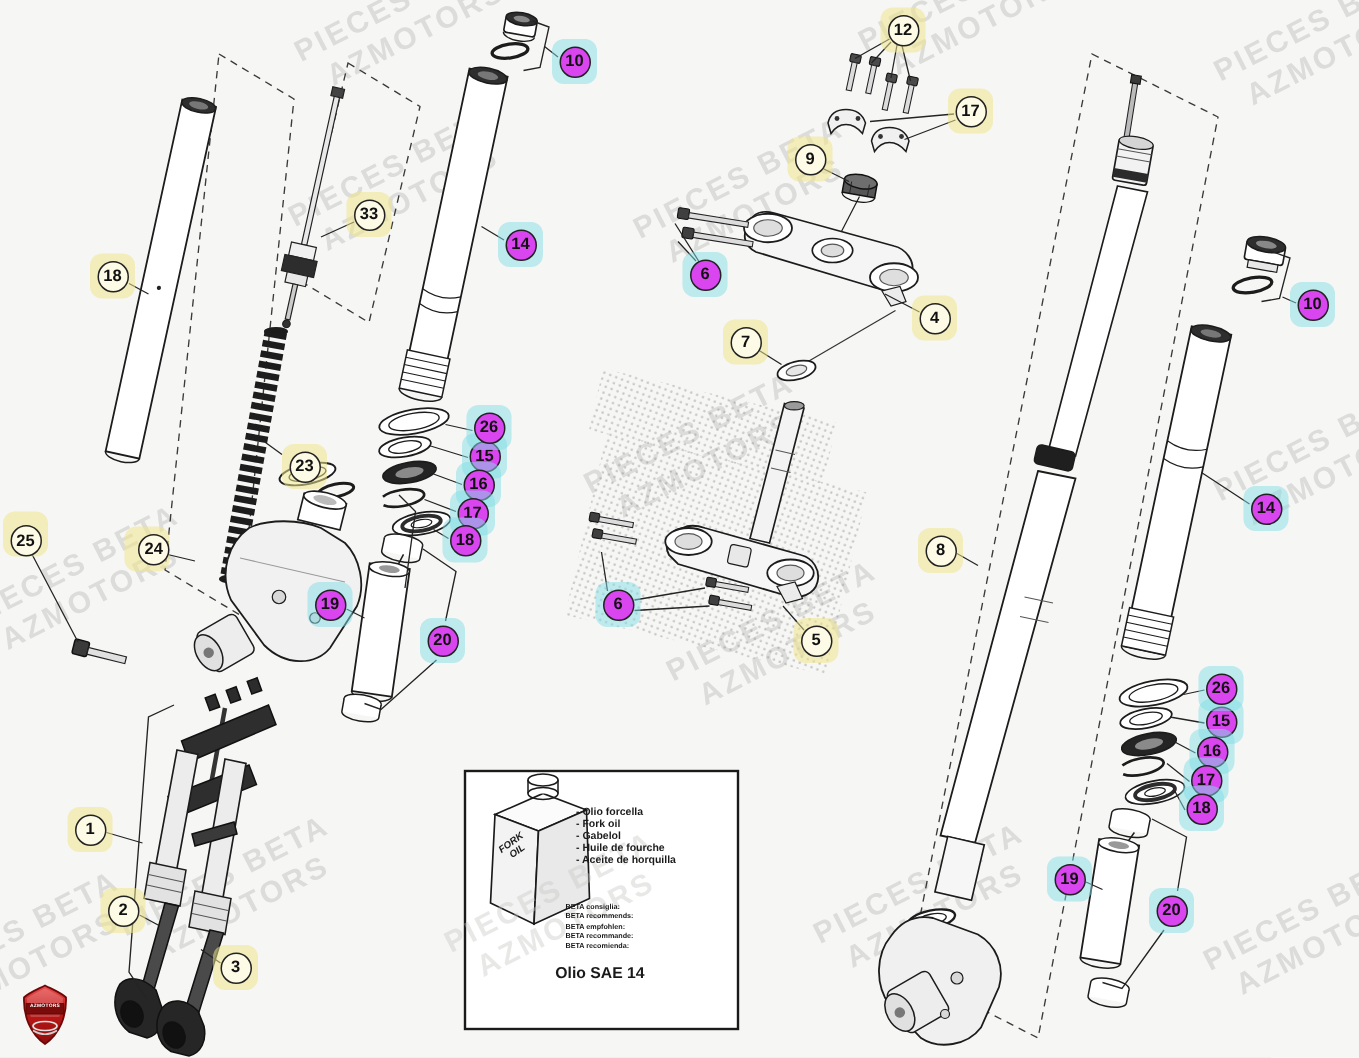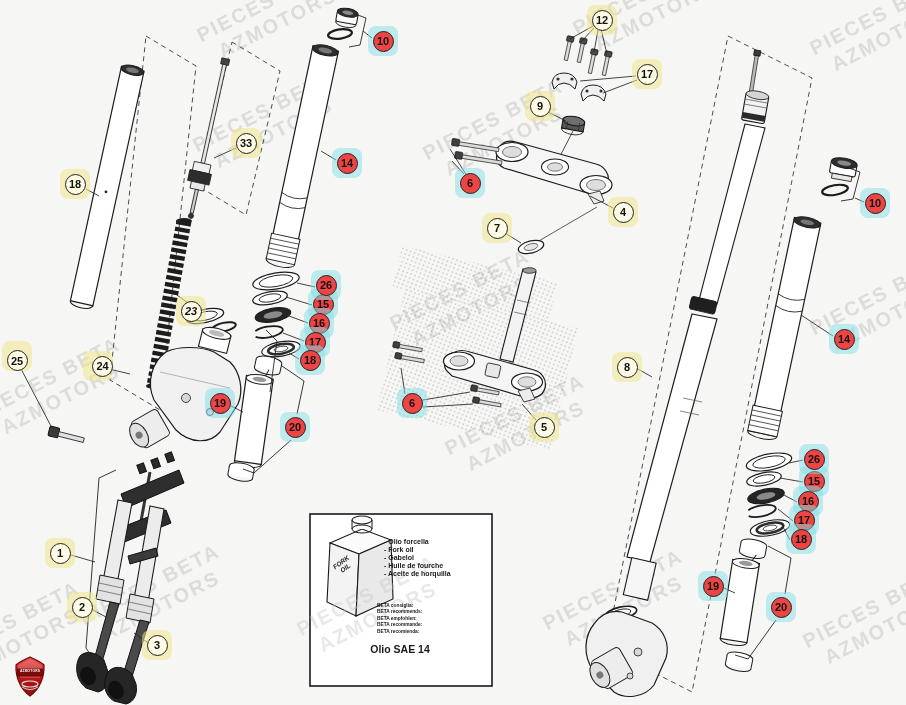--- a/index.html
+++ b/index.html
@@ -18,21 +18,21 @@
     position:absolute;z-index:10;width:30px;height:30px;border-radius:8px;
     transform:translate(-15px,-15px);display:flex;align-items:center;justify-content:center;
   }
   .callout.yellow{background:rgba(238,230,140,.55);}
   .callout.cyan{background:rgba(130,222,230,.5);}
   .callout .num{
     width:21px;height:21px;border-radius:50%;border:1.3px solid #222;box-sizing:border-box;
     display:flex;align-items:center;justify-content:center;
     font-size:11px;font-weight:bold;color:#111;background:#fdfbe6;
   }
-  .callout.cyan .num{background:#ef4444;}
+  .callout.cyan .num{background:#d946ef;}
   .boxtext{position:absolute;z-index:5;color:#1a1a1a;}
   #oil-names div{font-size:7px;font-weight:600;line-height:7.9px;white-space:nowrap;}
   #oil-recs div{font-size:4.8px;font-weight:600;line-height:6.4px;white-space:nowrap;}
   #oil-sae{font-size:10.5px;font-weight:bold;width:140px;text-align:center;}
   #canister-label{
     transform:rotate(-36deg);font-size:6.5px;font-weight:bold;font-style:italic;
     line-height:7px;text-align:center;
   }
   #logo-text{
     z-index:6;width:56px;text-align:center;transform:scale(.5);transform-origin:0 0;
@@ -583,21 +583,21 @@
       </div>
       <div class="callout cyan" style="left: 295px; top: 427px;">
         <div class="num">20</div>
       </div>
       <div class="callout cyan" style="left: 781px; top: 607px;">
         <div class="num">20</div>
       </div>
       <div class="callout yellow" style="left: 246px; top: 143px;">
         <div class="num">33</div>
       </div>
-      <div class="callout yellow" style="left: 191px; top: 311px; font-style: italic;">
+      <div class="callout yellow" style="left: 203px; top: 311px;">
         <div class="num">23</div>
       </div>
       <div class="callout yellow" style="left: 98px; top: 366px; justify-content: flex-end;">
         <div class="num">24</div>
       </div>
       <div class="callout yellow" style="left: 17px; top: 356px; align-items: flex-end;">
         <div class="num">25</div>
       </div>
       <div class="callout cyan" style="left: 326px; top: 285px;">
         <div class="num">26</div>

